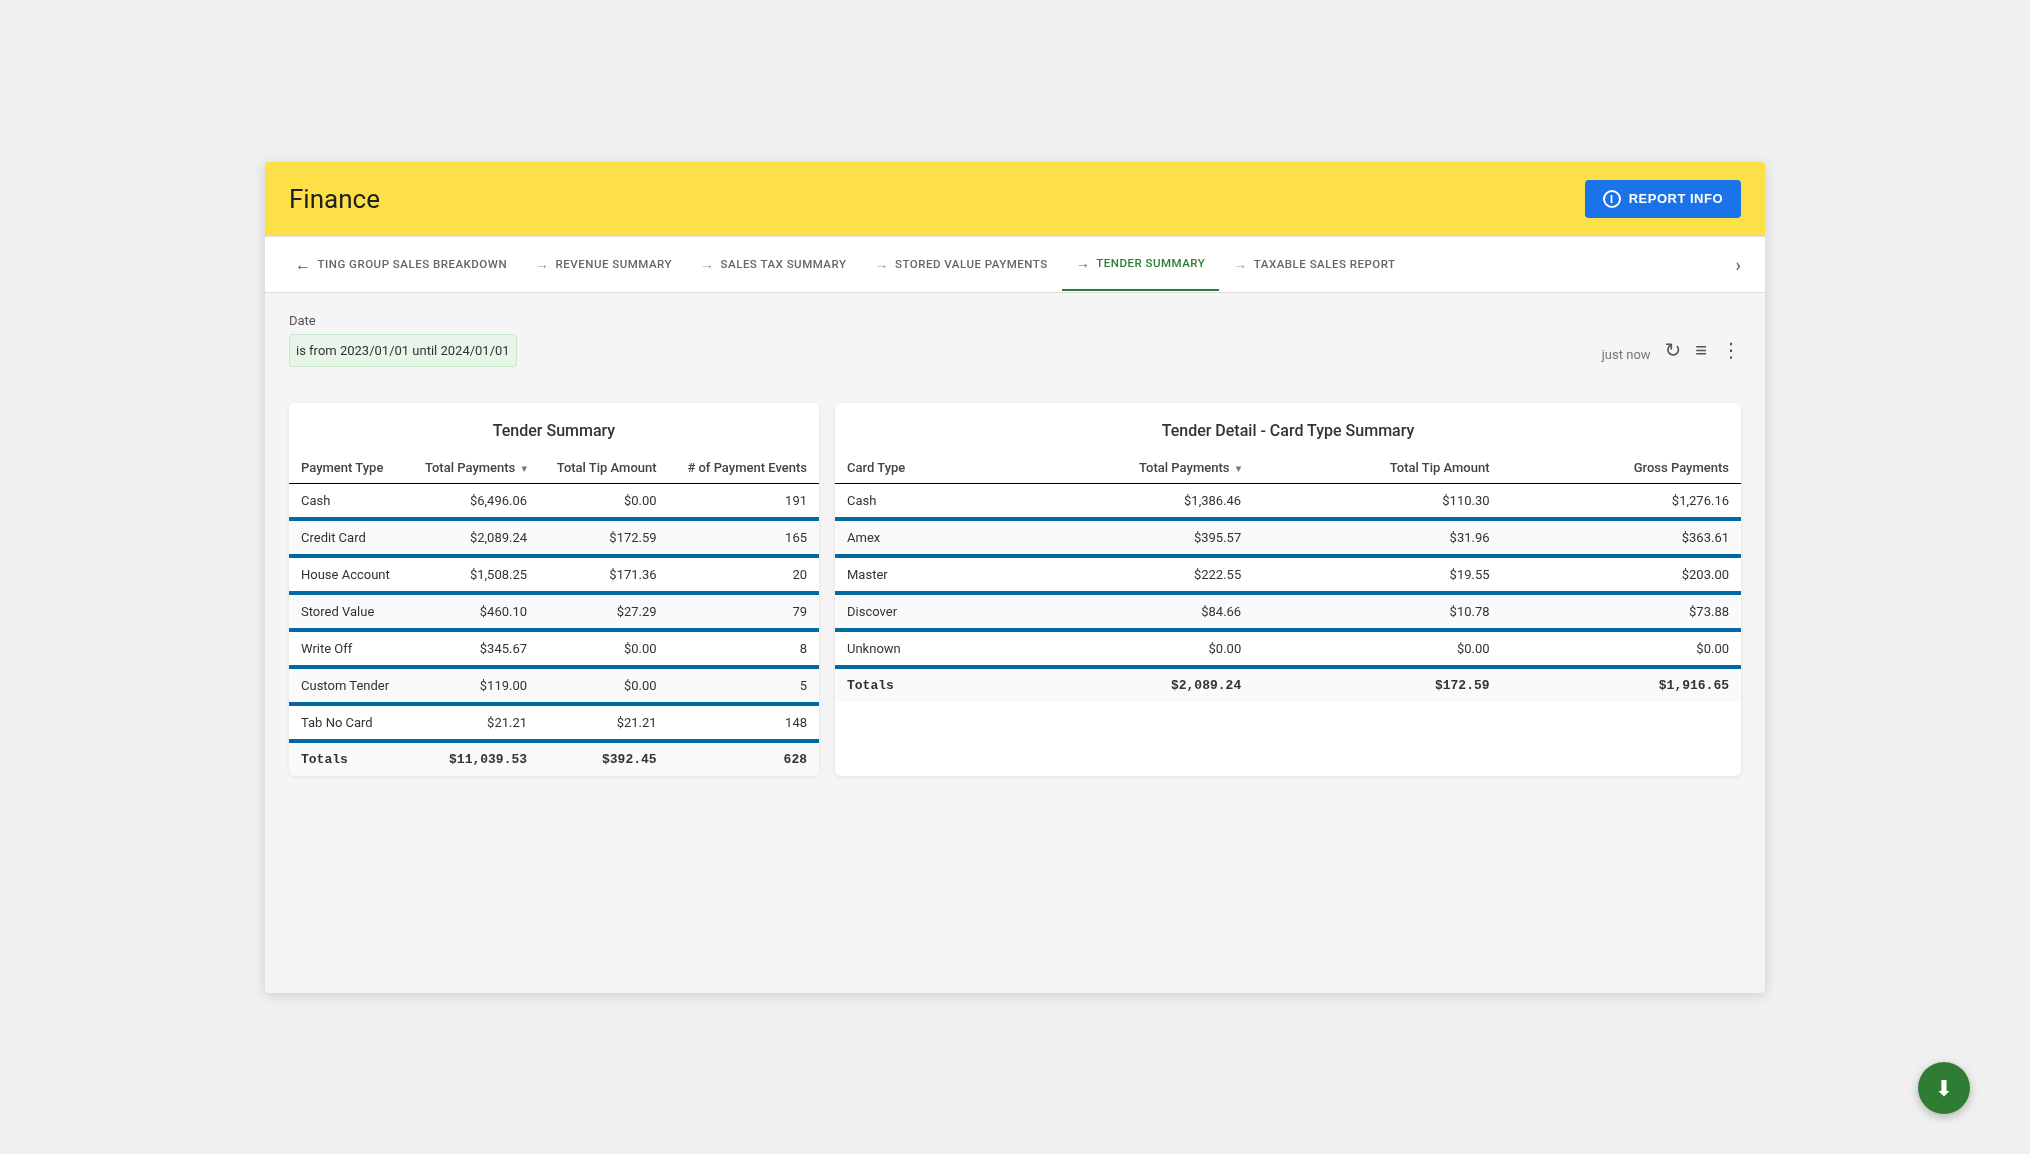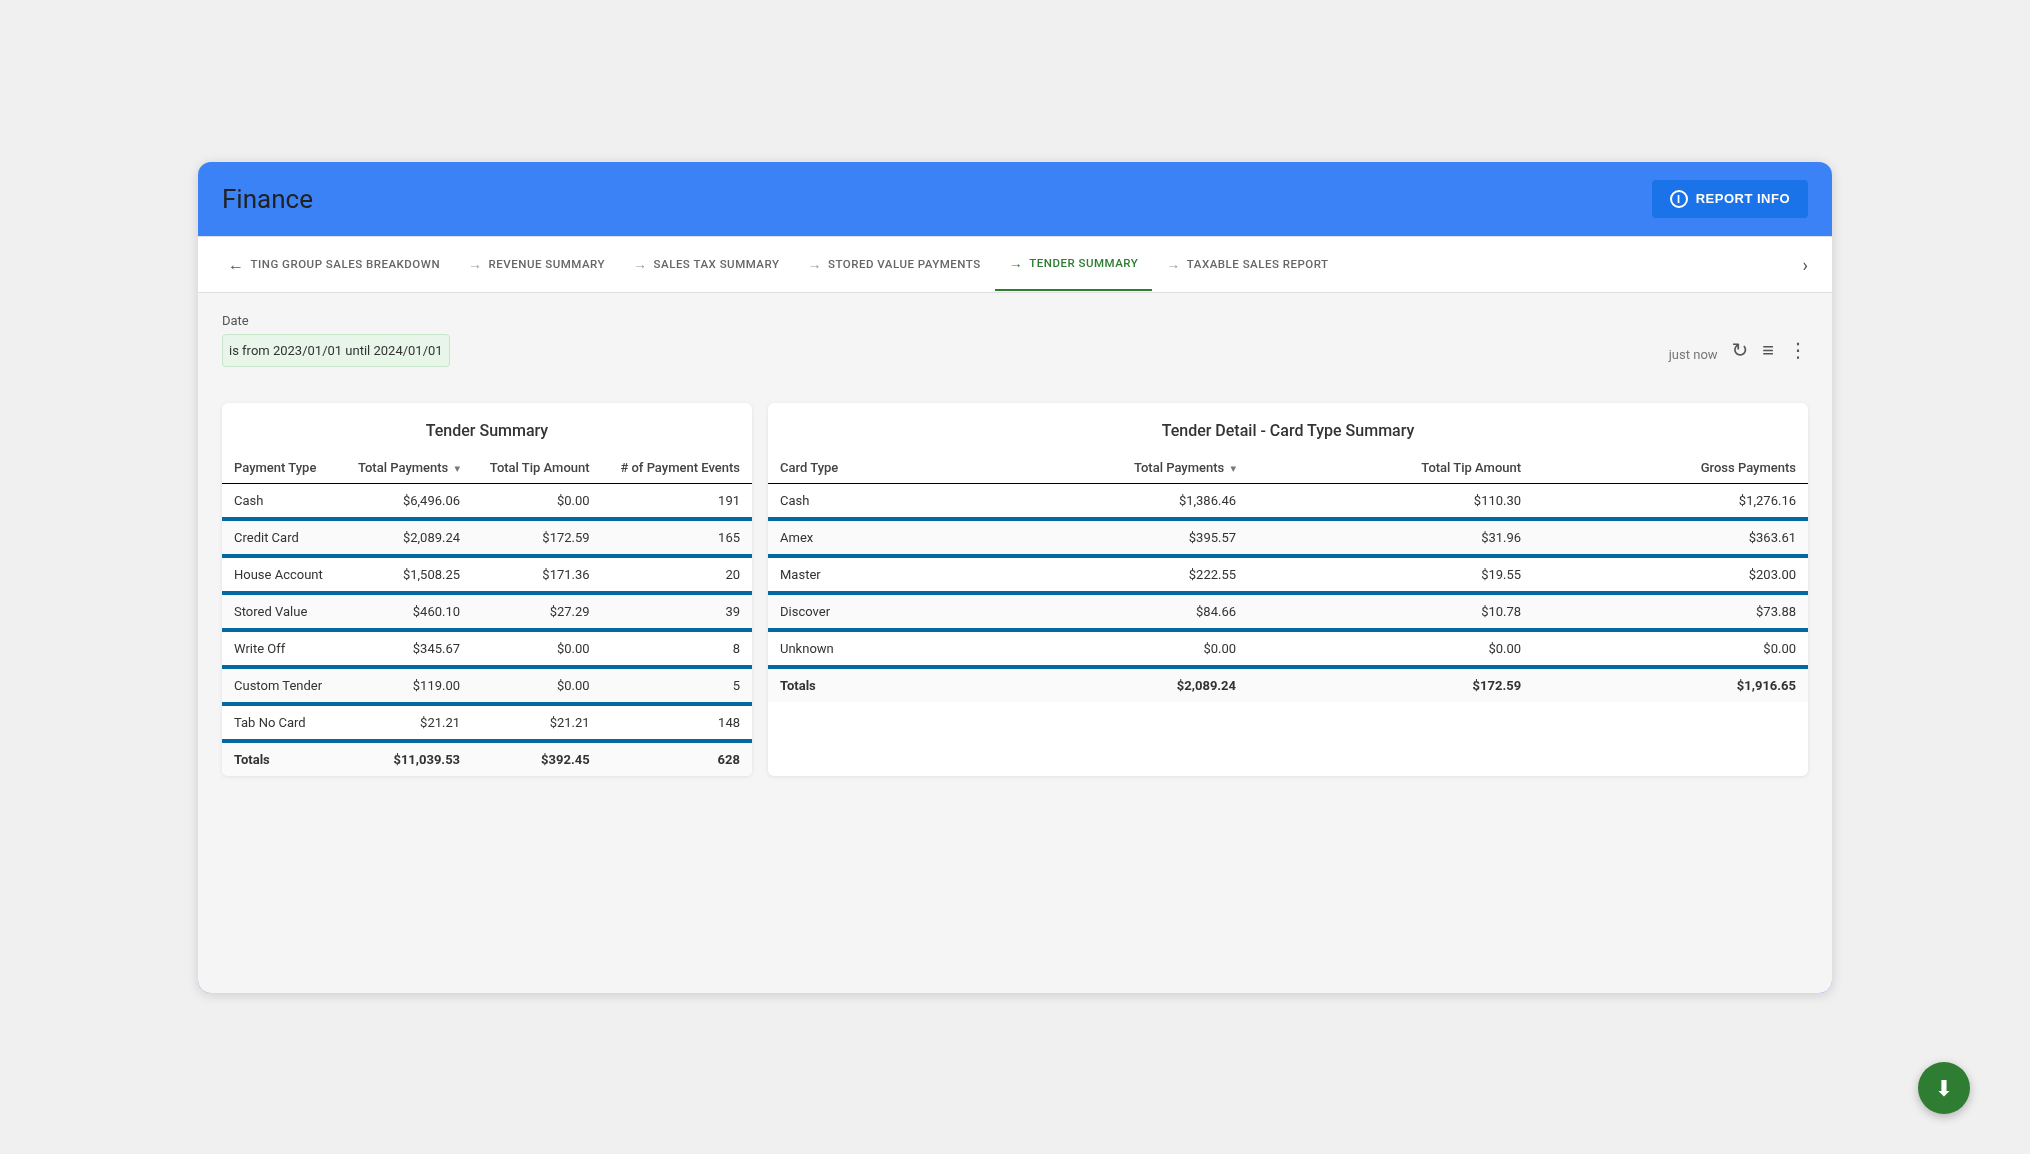--- a/index.html
+++ b/index.html
@@ -6,24 +6,24 @@
     body {
       font-family: 'Roboto', Arial, sans-serif;
       background: #f0f0f0;
       display: flex;
       align-items: center;
       justify-content: center;
       min-height: 100vh;
       padding: 20px;
     }
     .app-window {
-      background: #3b82f6;
-      border-radius: 13px;
+      background: #fde047;
+      border-radius: 4px;
       box-shadow: 0 2px 12px rgba(0,0,0,0.15);
-      width: 1634px;
+      width: 1500px;
       min-height: 820px;
       overflow: hidden;
     }
     
     .header {
       display: flex;
       align-items: center;
       justify-content: space-between;
       padding: 18px 24px;
       border-bottom: 1px solid #e0e0e0;
@@ -199,20 +199,21 @@
     }
     tbody td {
       padding: 9px 12px;
       color: #333;
     }
     tbody td.num {
       text-align: right;
     }
     tbody tr.total-row td {
       font-weight: 700;
+      font-family: Liberation Mono, monospace;
     }
     tbody tr:nth-child(even) {
       background: #fafafa;
     }
     .sort-icon {
       display: inline-block;
       font-size: 11px;
       margin-left: 3px;
       color: #777;
     }
@@ -321,21 +322,21 @@
               <tr>
     <td>House Account</td>
     <td class="num">$1,508.25</td>
     <td class="num">$171.36</td>
     <td class="num">20</td>
   </tr>
               <tr>
     <td>Stored Value</td>
     <td class="num">$460.10</td>
     <td class="num">$27.29</td>
-    <td class="num">39</td>
+    <td class="num">79</td>
   </tr>
               <tr>
     <td>Write Off</td>
     <td class="num">$345.67</td>
     <td class="num">$0.00</td>
     <td class="num">8</td>
   </tr>
               <tr>
     <td>Custom Tender</td>
     <td class="num">$119.00</td>

